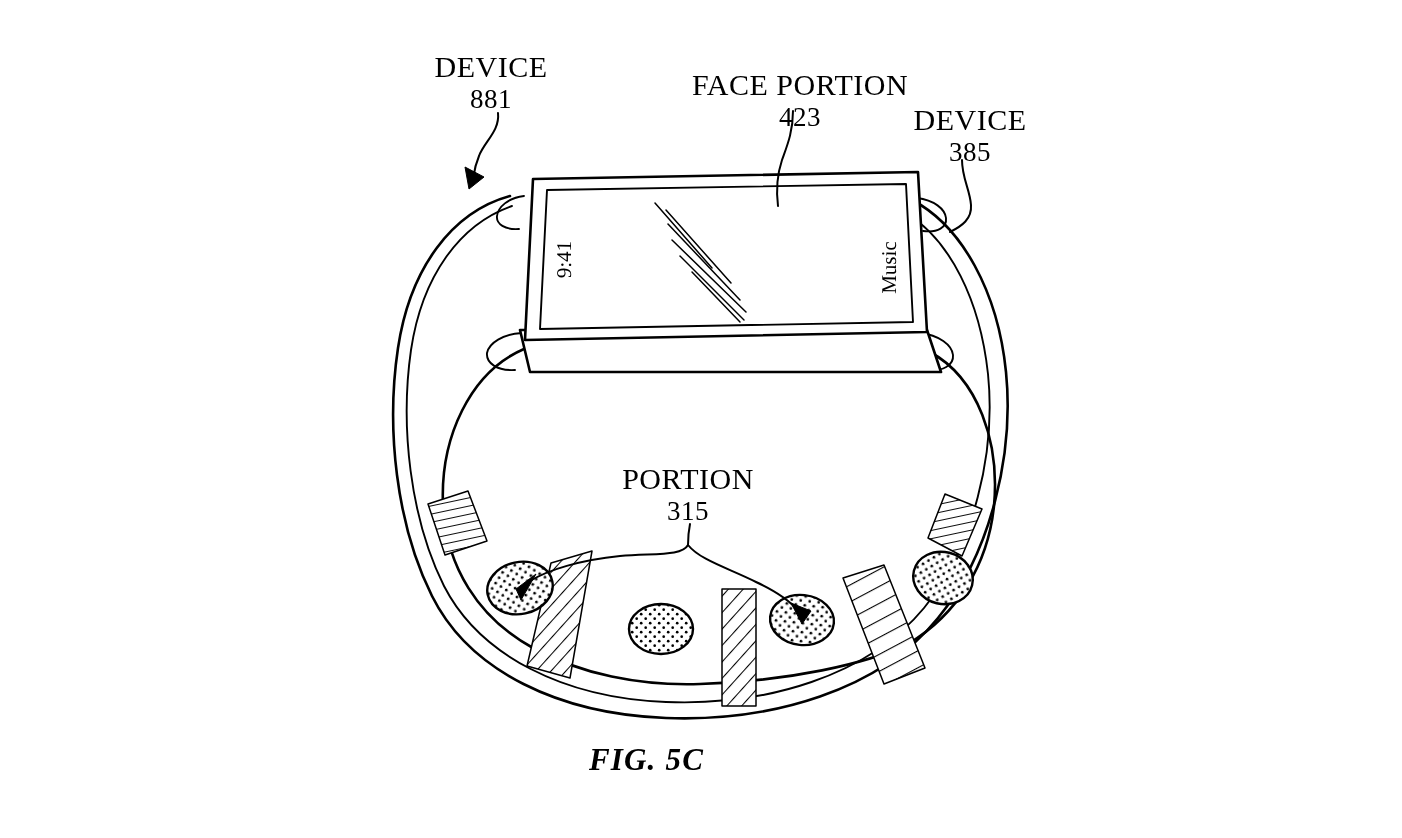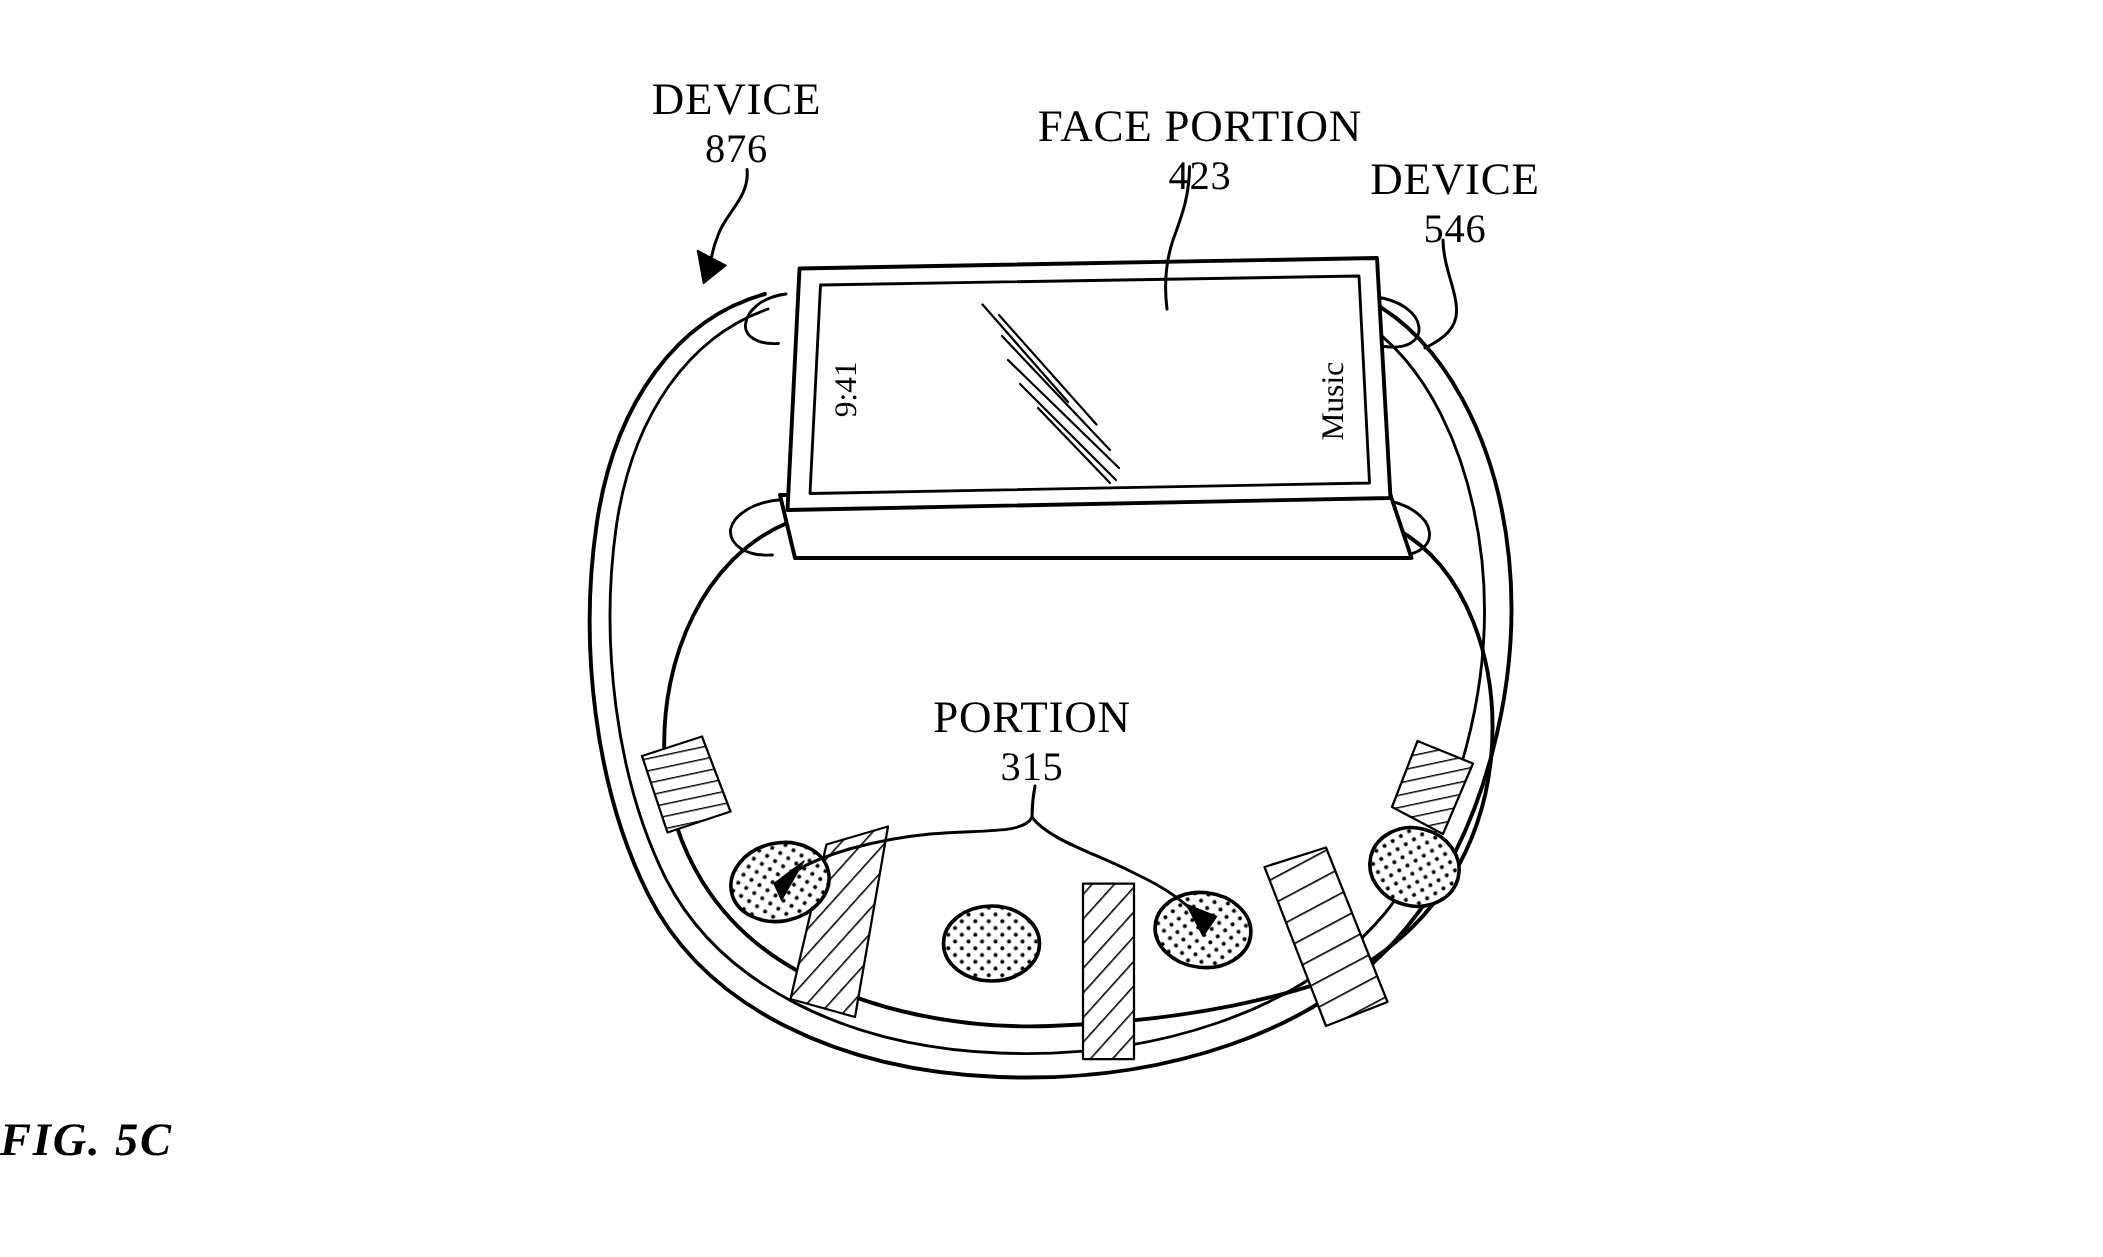--- a/index.html
+++ b/index.html
@@ -89,20 +89,21 @@
   }
   .label-num {
     font-size: 27px;
     font-weight: 400;
   }
   .fig-caption {
     position: absolute;
     left: 0;
     right: 0;
     top: 742px;
+    text-align: center;
     font-family: "Liberation Serif", "DejaVu Serif", serif;
     font-style: italic;
     font-weight: bold;
     font-size: 31px;
     letter-spacing: 1.2px;
   }
   
   .screen-text {
     position: absolute;
     font-family: "Liberation Serif", "DejaVu Serif", serif;
@@ -251,31 +252,31 @@
       <path class="leader" d="M 690 524 C 688 534, 688 540, 688 545"></path>
       <path class="leader" d="M 688 545 C 682 556, 656 553, 620 556 C 580 560, 548 570, 530 581"></path>
       <polygon class="arrowhead" points="536,574 516,589 521,600"></polygon>
       <path class="leader" d="M 688 545 C 700 560, 728 568, 756 582 C 775 591, 790 601, 797 610"></path>
       <polygon class="arrowhead" points="791,603 802,624 811,611"></polygon>
     </g>
   </svg>
 
   <div class="label label-title" id="label-device">
     <div>DEVICE</div>
-    <div class="label-num">876</div>
+    <div class="label-num">881</div>
   </div>
 
   <div class="label label-title" id="label-faceportion">
     <div>FACE PORTION</div>
     <div class="label-num">423</div>
   </div>
 
   <div class="label label-title" id="label-strap">
     <div>DEVICE</div>
-    <div class="label-num">546</div>
+    <div class="label-num">385</div>
   </div>
 
   <div class="label label-title" id="label-sensors">
     <div>PORTION</div>
     <div class="label-num">315</div>
   </div>
 
   <div class="screen-text" id="screen-time">9:41</div>
   <div class="screen-text" id="screen-app">Music</div>
 

